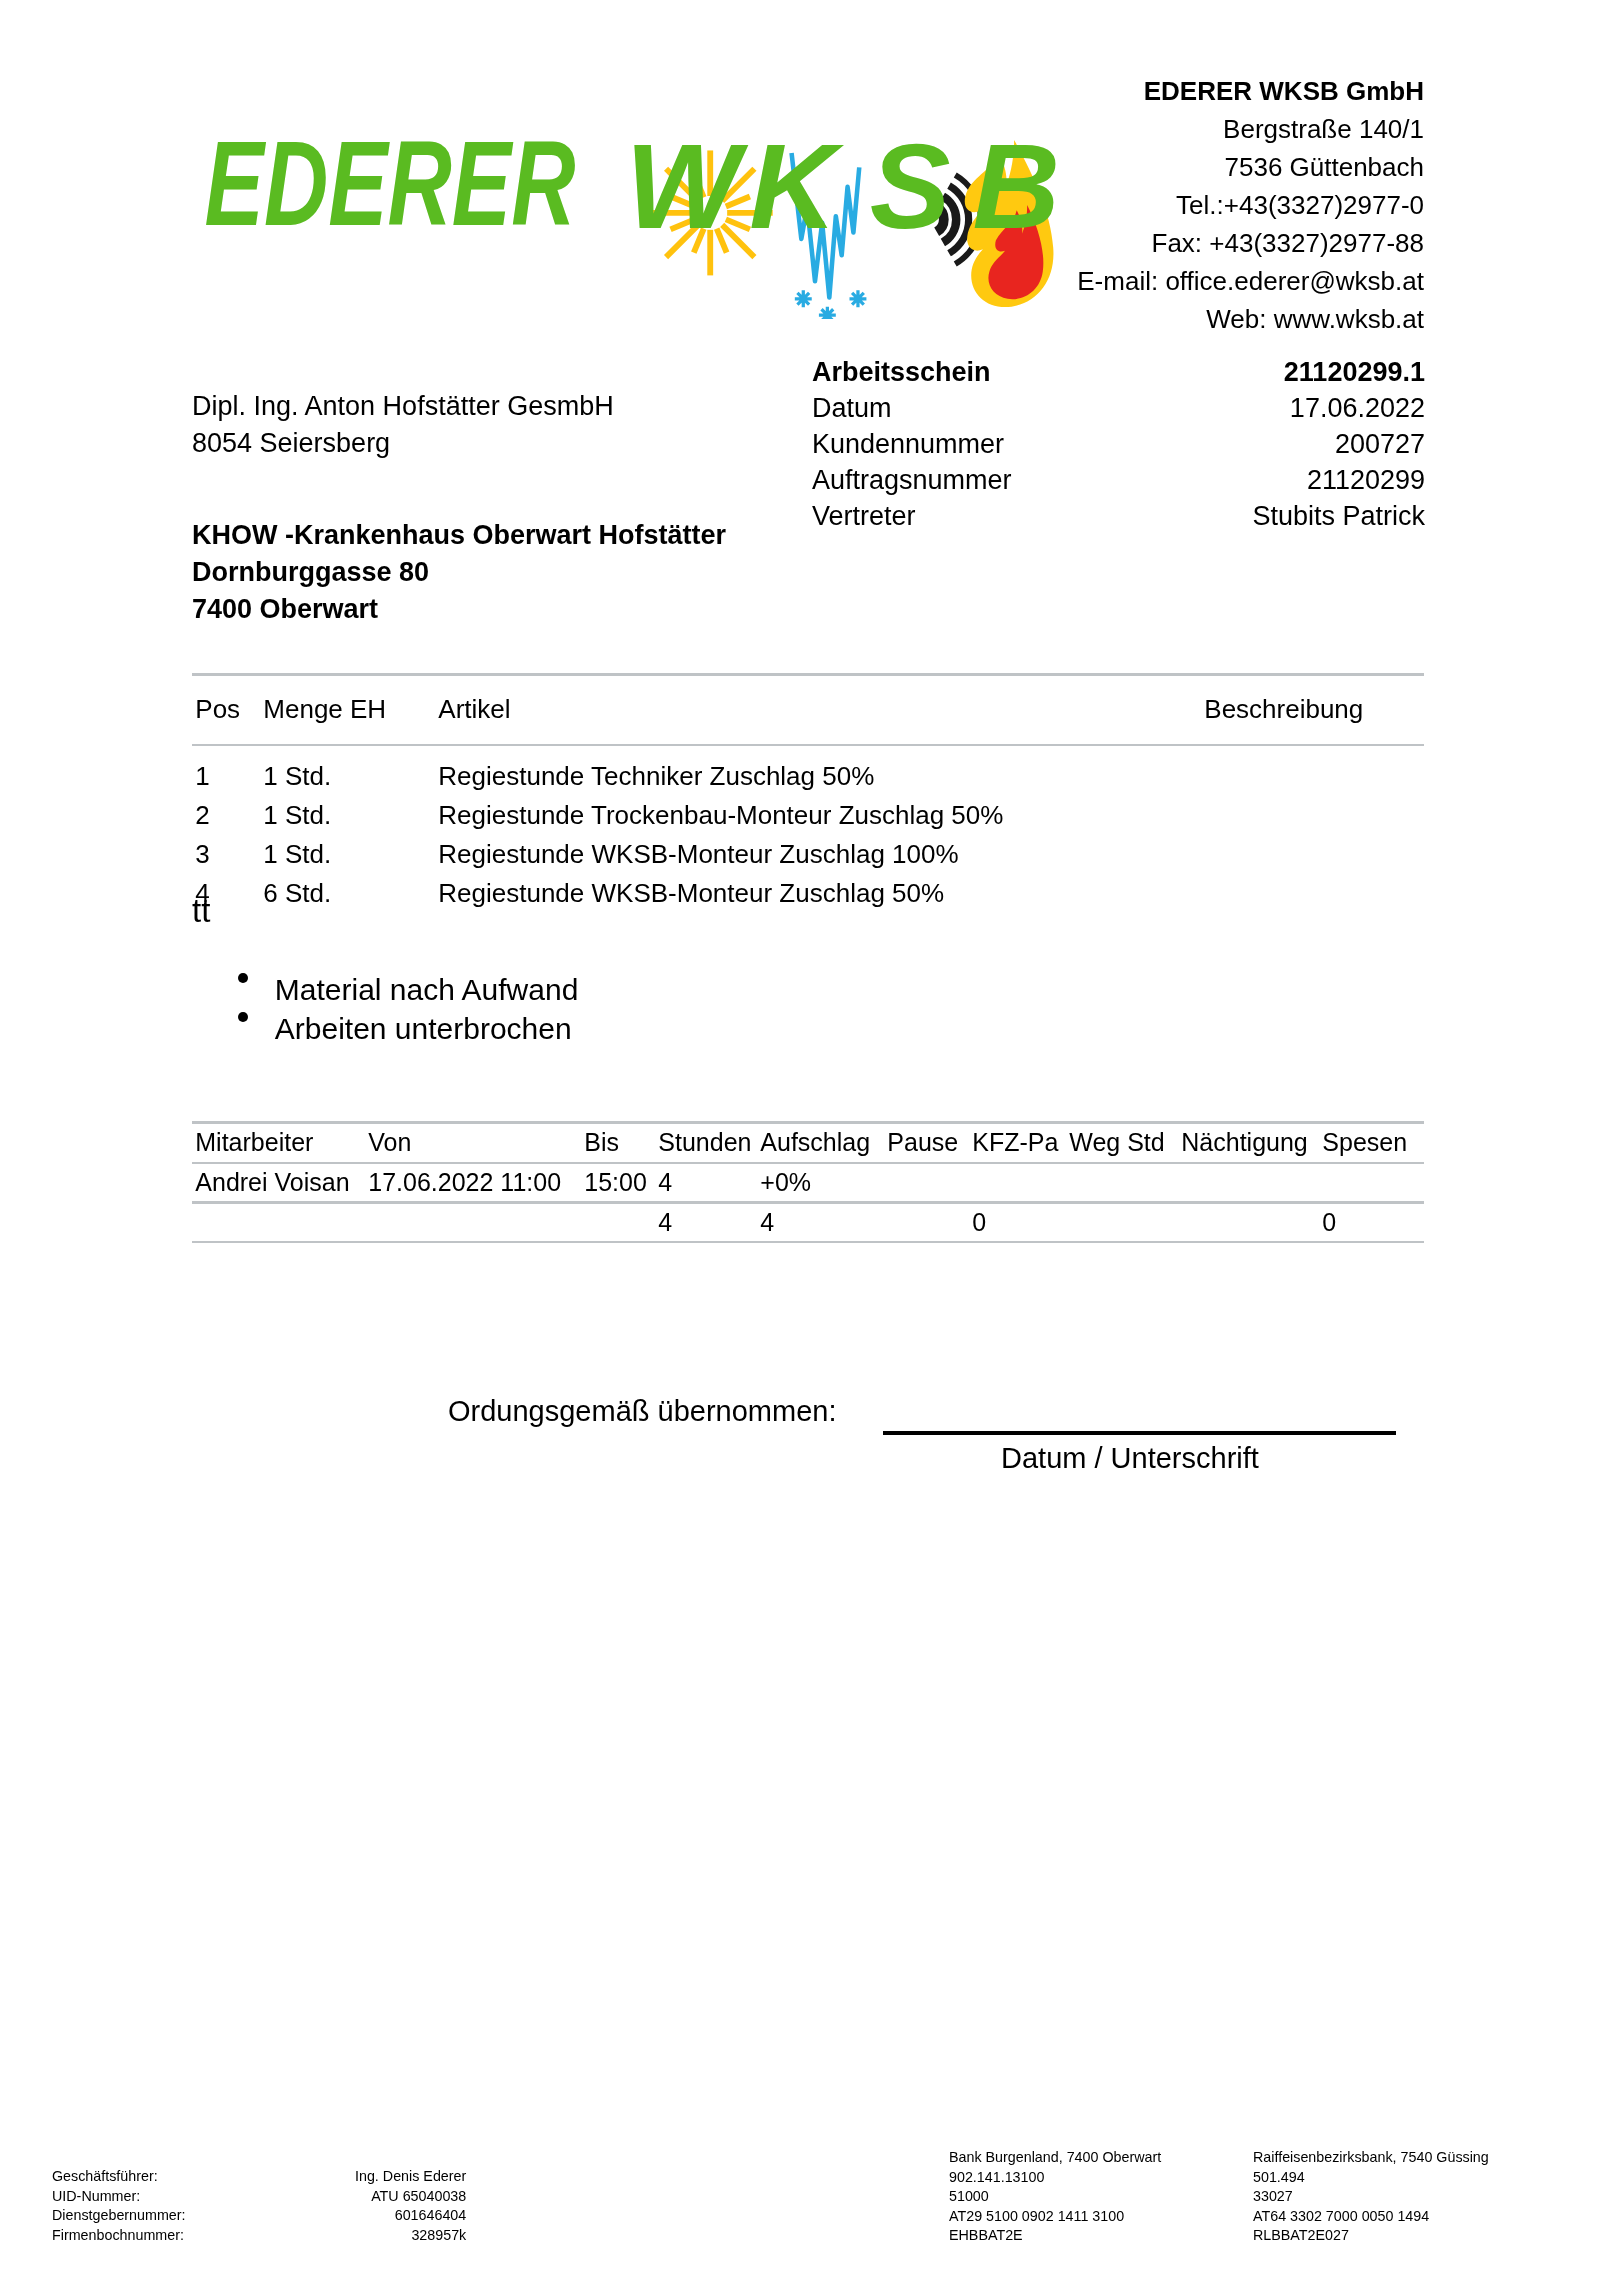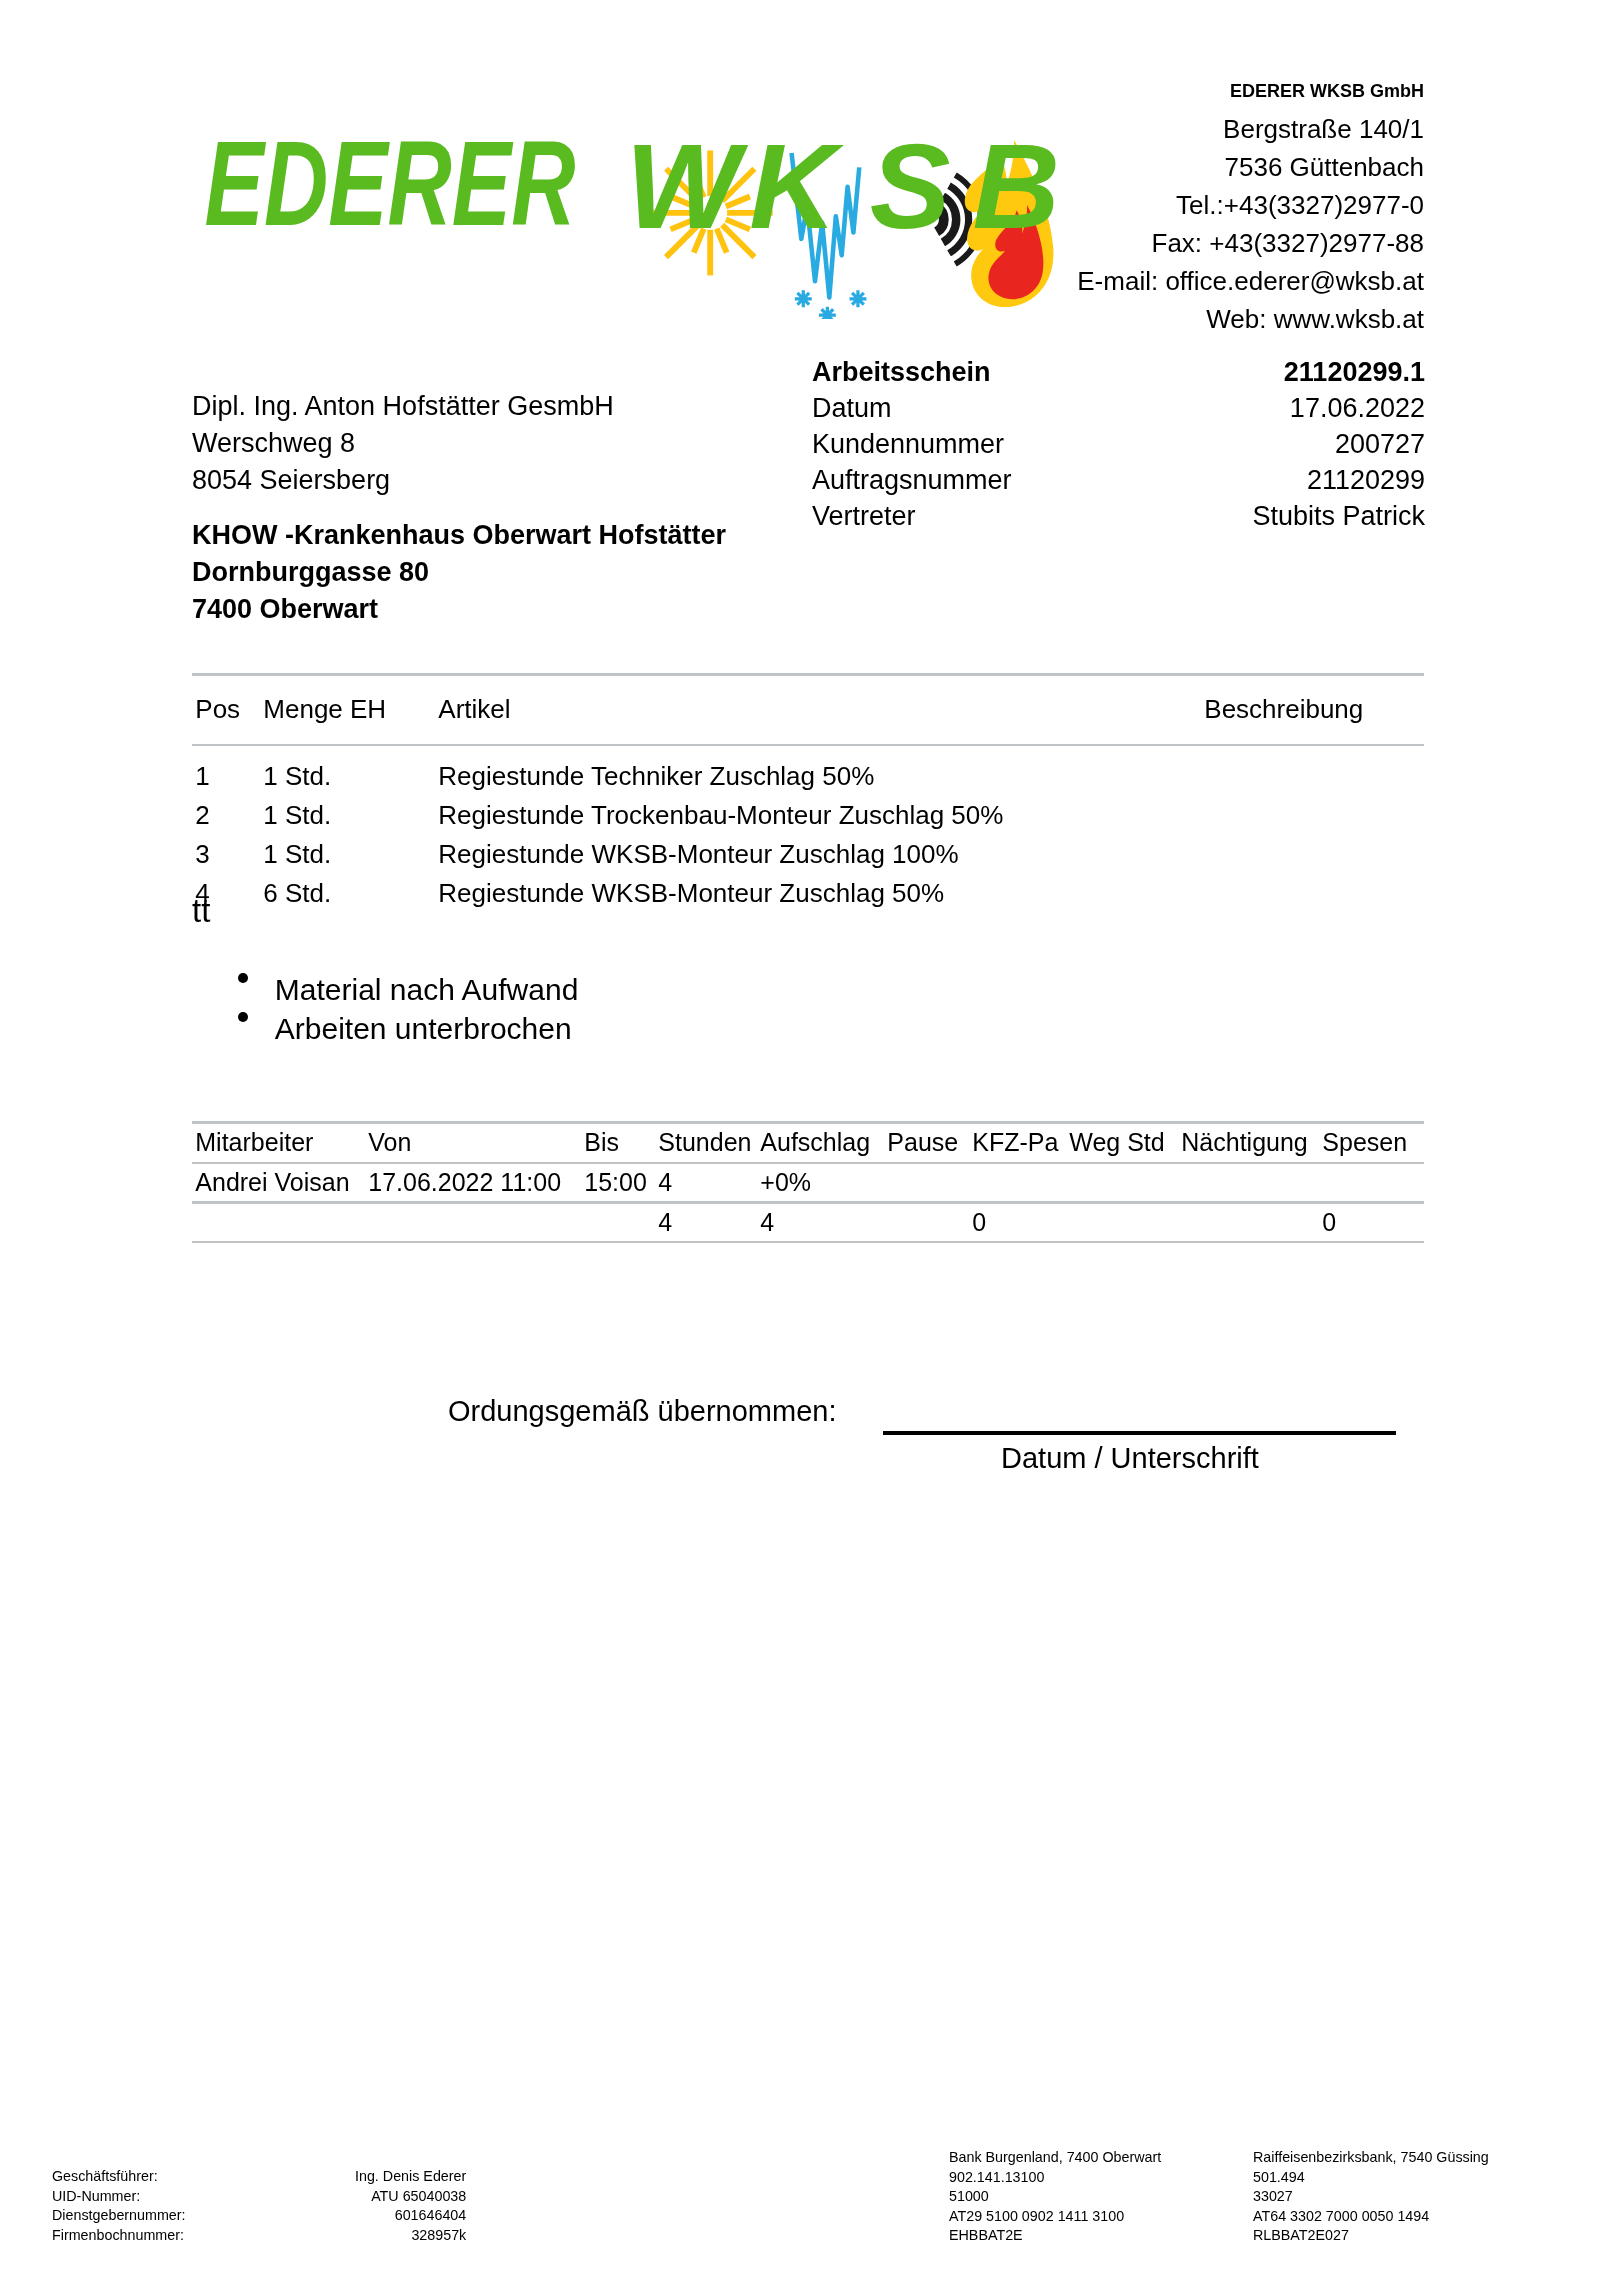--- a/index.html
+++ b/index.html
@@ -8,21 +8,21 @@
     width:1616px;height:2284px;
     background:#ffffff;
     font-family:"Liberation Sans","DejaVu Sans",sans-serif;
     color:#000;
     overflow:hidden;
   }
   .abs{position:absolute;}
 
   
   .company{top:72px;right:192px;text-align:right;font-size:26px;line-height:38px;}
-  .company .name{font-weight:bold;font-size:18px;}
+  .company .name{font-weight:bold;font-size:26px;}
 
   
   .recipient{left:192px;top:355px;font-size:27px;line-height:37px;margin-top:33px;}
   .order{left:812px;top:357px;width:613px;font-size:27px;}
   .order-row{display:flex;justify-content:space-between;align-items:baseline;height:36px;}
   .order-row.first{font-weight:bold;}
   .site{left:192px;top:517px;font-size:27px;line-height:37px;font-weight:bold;}
 
   
   .items{left:192px;top:673px;width:1232px;font-size:26px;}
@@ -127,21 +127,20 @@
     <div>Bergstraße 140/1</div>
     <div>7536 Güttenbach</div>
     <div>Tel.:+43(3327)2977-0</div>
     <div>Fax: +43(3327)2977-88</div>
     <div>E-mail: office.ederer@wksb.at</div>
     <div>Web: www.wksb.at</div>
   </div>
 
   <div class="abs recipient">
     <div>Dipl. Ing. Anton Hofstätter GesmbH</div>
-    <div>Werschweg 8</div>
     <div>8054 Seiersberg</div>
   </div>
 
   <div class="abs order">
     <div class="order-row first">
       <span>Arbeitsschein</span>
       <span>21120299.1</span>
     </div>
     <div class="order-row">
       <span>Datum</span>

